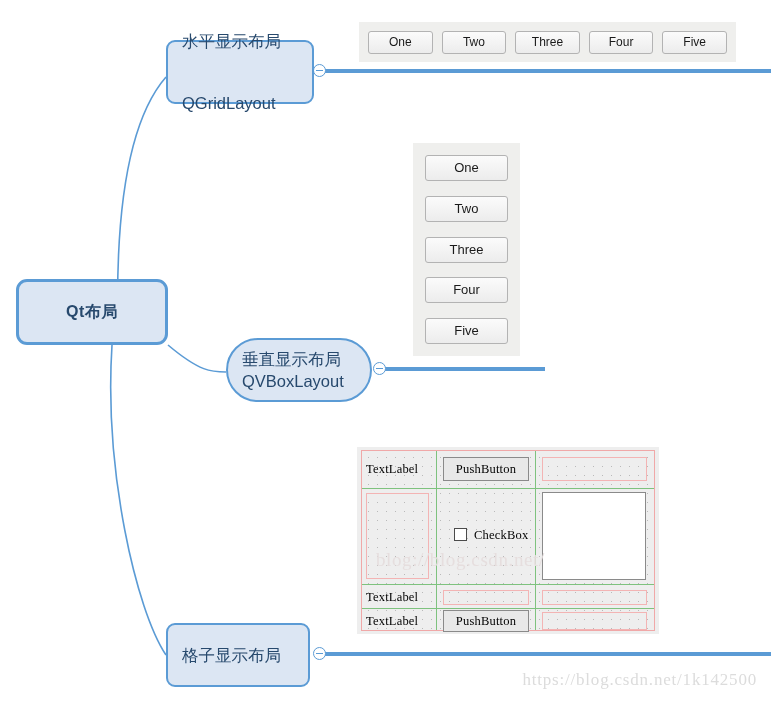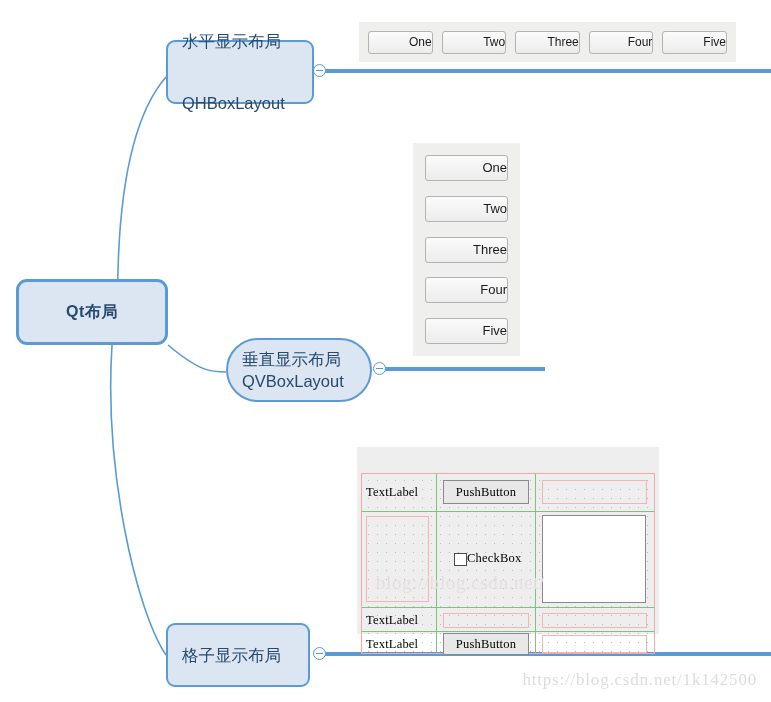--- a/index.html
+++ b/index.html
@@ -52,21 +52,21 @@
   
   .qt-hbox{
     position:absolute;left:359px;top:22px;width:377px;height:40px;
     background:#efefed;box-sizing:border-box;
   }
   .qt-hbox .row{
     display:flex;gap:9px;padding:8px 9px;box-sizing:border-box;height:100%;
     align-items:center;
   }
   .qbtn{
-    flex:1 1 0;height:23px;line-height:21px;text-align:right;
+    flex:1 1 0;height:23px;line-height:21px;text-align:center;
     font-size:12px;color:#1a1a1a;
     background:linear-gradient(#fbfbfb,#ececec);
     border:1px solid #b3b3b3;border-radius:3px;
     box-sizing:border-box;
   }
 
   
   .qt-vbox{
     position:absolute;left:413px;top:143px;width:107px;height:213px;
     background:#efefed;box-sizing:border-box;
@@ -77,38 +77,38 @@
 
   
   .qt-grid{
     position:absolute;left:357px;top:447px;width:302px;height:187px;
     background:#eeeeee;box-sizing:border-box;
   }
   .grid-inner{
     position:absolute;left:4px;top:3px;width:294px;height:181px;
     border:1px solid #f0a8a8;box-sizing:border-box;
     background-image:radial-gradient(#b9b9b9 0.6px, transparent 0.7px);
-    background-size:9px 9px;background-position:2px 2px;margin-top:23px;
+    background-size:9px 9px;background-position:2px 2px;
   }
   .ghline{position:absolute;height:1px;background:#7ec27e;}
   .gvline{position:absolute;width:1px;background:#7ec27e;}
   .gslot{
     position:absolute;box-sizing:border-box;border:1px solid #f3b4b4;
   }
   .glabel{
     position:absolute;font-family:"Liberation Serif", serif;
     font-size:12.5px;color:#000;white-space:nowrap;letter-spacing:.2px;
   }
   .gpush{
     position:absolute;box-sizing:border-box;
     background:#e8e8e8;border:1.4px solid #8a8a8a;
     font-family:"Liberation Serif", serif;font-size:12.5px;color:#000;
     display:flex;align-items:center;justify-content:center;letter-spacing:.2px;
   }
-  .gcheckbox{position:absolute;display:flex;align-items:flex-end;padding-left:8px;}
+  .gcheckbox{position:absolute;display:flex;align-items:flex-start;gap:7px;padding-left:8px;}
   .gcheckbox .box{
     width:13px;height:13px;box-sizing:border-box;
     border:1.6px solid #4a4a4a;background:#fff;
   }
   .gcheckbox .tx{
     font-family:"Liberation Serif", serif;font-size:12.5px;color:#000;letter-spacing:.2px;
   }
   .glist{
     position:absolute;background:#ffffff;border:1.4px solid #8a8a8a;box-sizing:border-box;
   }
@@ -143,21 +143,21 @@
   <div class="collapse" style="left:313px;top:64px;"></div>
   <div class="collapse" style="left:373px;top:362px;"></div>
   <div class="collapse" style="left:313px;top:647px;"></div>
 
   <div class="mm-node mm-root">
     <span class="ln">Qt布局</span>
   </div>
 
   <div class="mm-node mm-child node-h">
     <span class="ln">水平显示布局</span>
-    <span class="ln">QHBoxLayout</span>
+    <span class="ln">QGridLayout</span>
   </div>
 
   <div class="mm-node mm-child node-v">
     <span class="ln">垂直显示布局</span>
     <span class="ln">QVBoxLayout</span>
   </div>
 
   <div class="mm-node mm-child node-g">
     <span class="ln">格子显示布局</span>
   </div>

